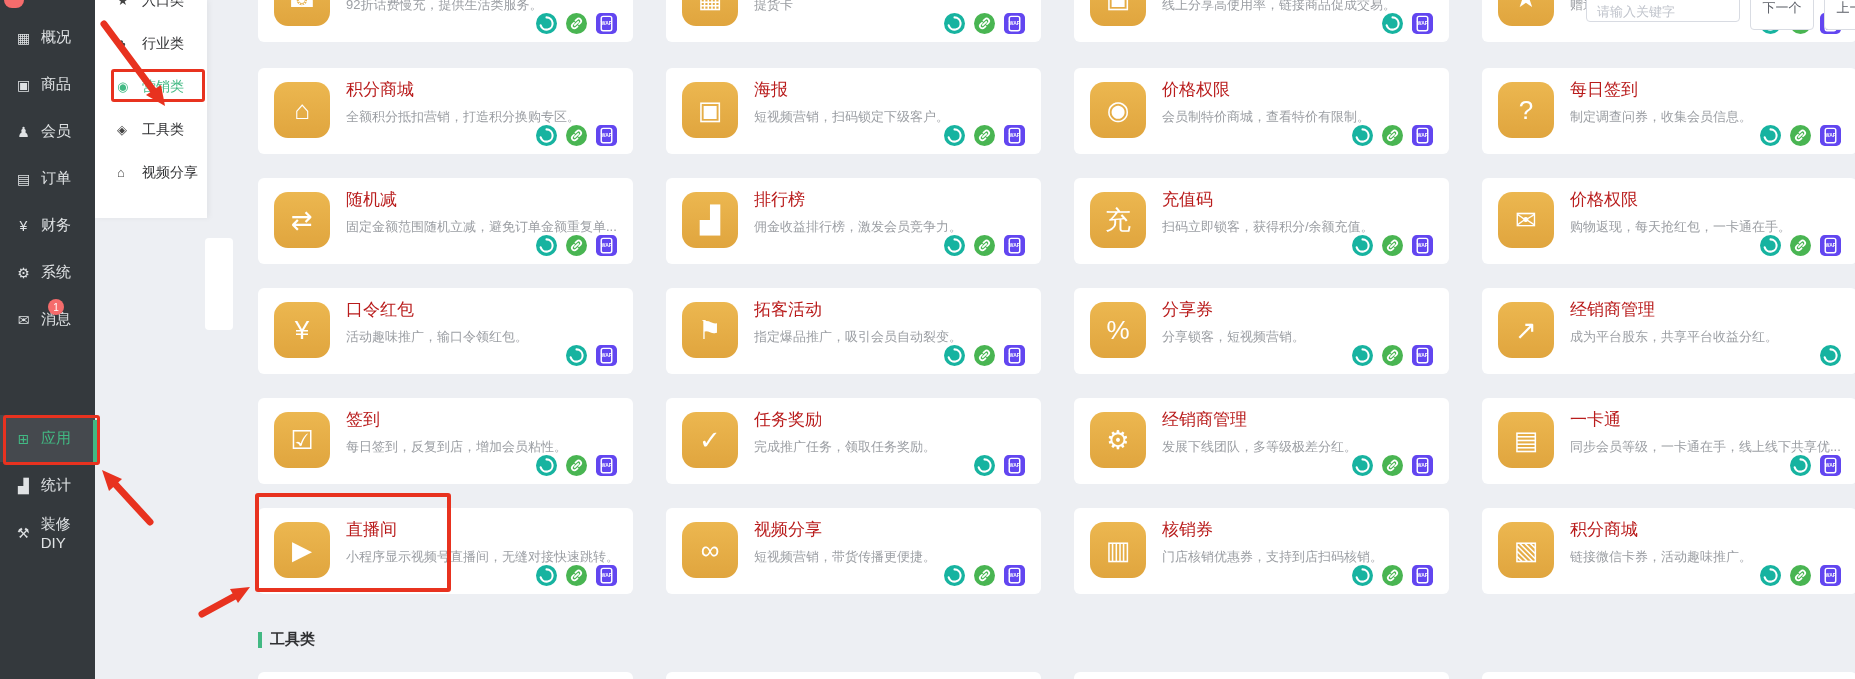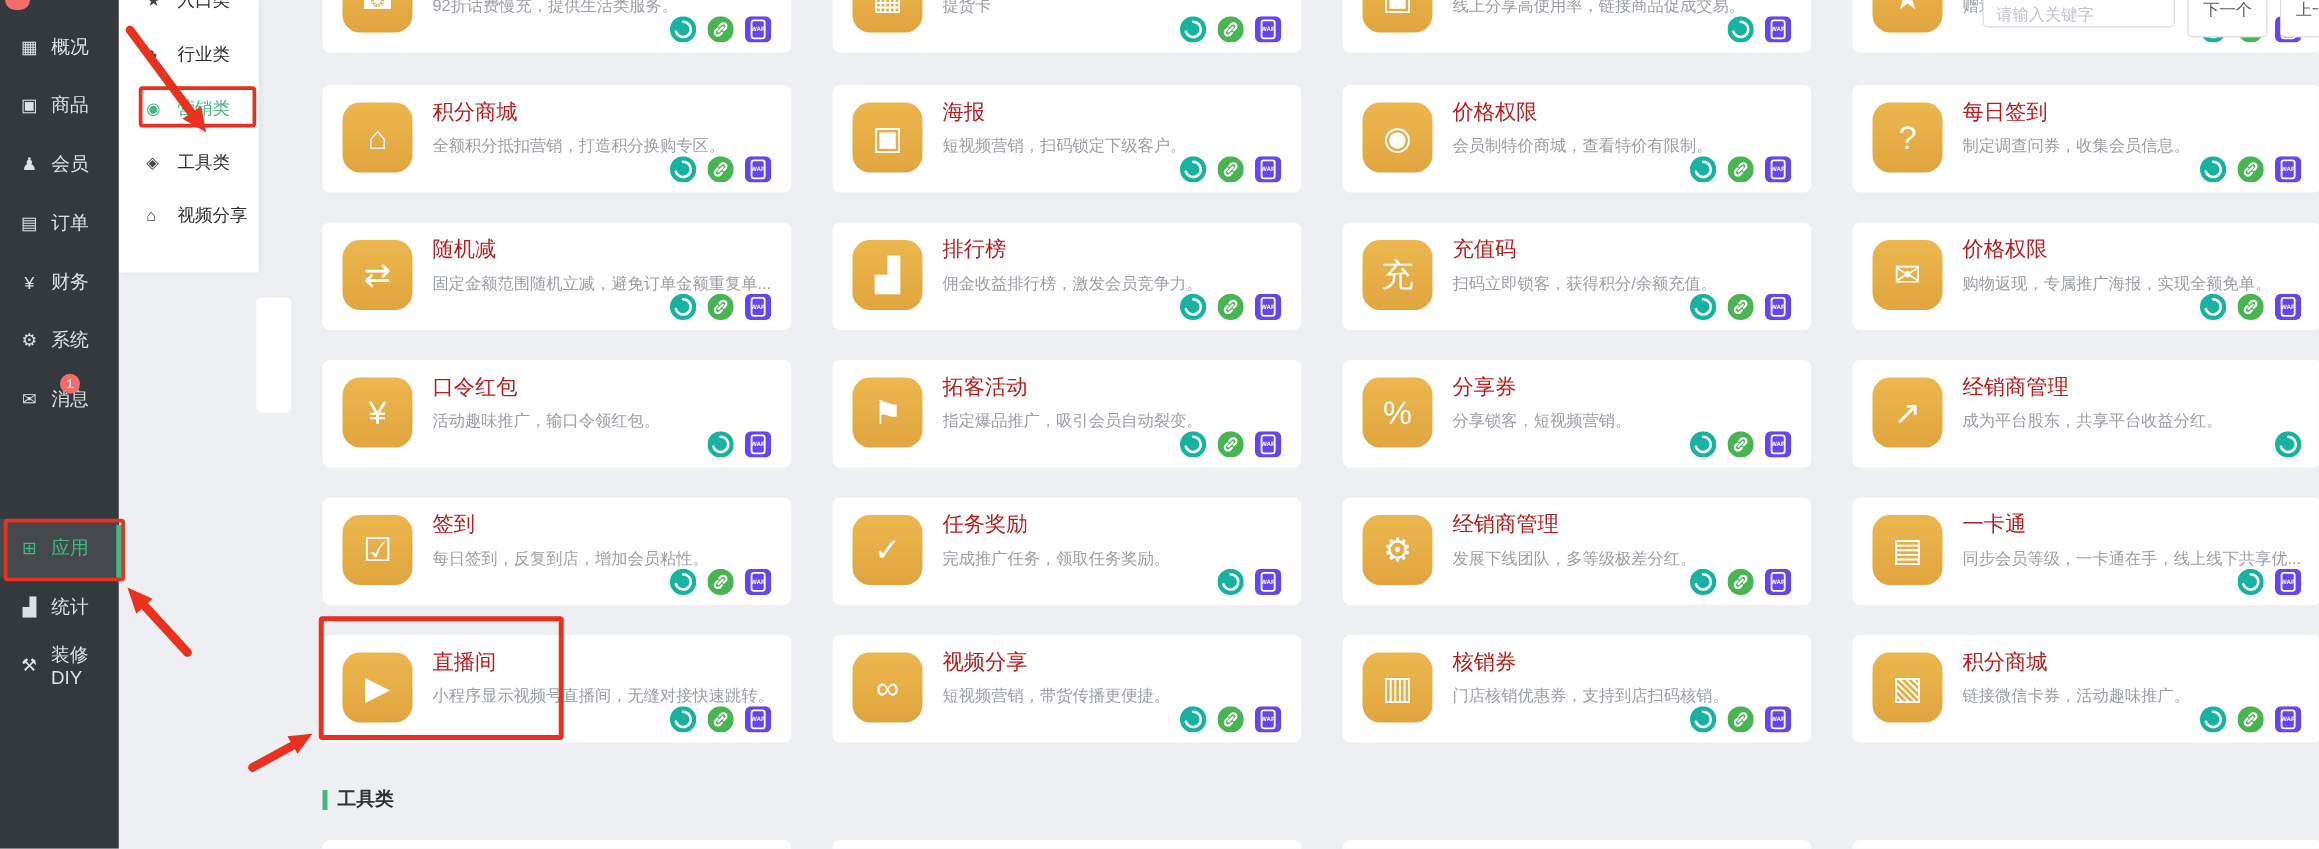--- a/index.html
+++ b/index.html
@@ -486,21 +486,21 @@
             <text x="11" y="12.5" font-size="5.2" font-weight="bold" fill="#fff" text-anchor="middle" font-family="Liberation Sans,sans-serif">WAP</text>
           </svg>
         </span>
       </div>
   </div>
     <div class="card" style="left: 1482px; top: 178px;">
     <div class="app-icon">
         <span class="glyph">✉</span>
       </div>
     <div class="app-title">价格权限</div>
-    <div class="app-desc">购物返现，专属推广海报，实现全额免单。</div>
+    <div class="app-desc">购物返现，每天抢红包，一卡通在手。</div>
     <div class="badges">
         <span>
           <svg viewBox="0 0 22 22">
             <circle cx="11" cy="11" r="11" fill="var(--weapp-teal)"></circle>
             <path d="M11 4.6a6.4 6.4 0 1 1-6.1 8.3" fill="none" stroke="#fff" stroke-width="2.2" stroke-linecap="round"></path>
           </svg>
         </span>
         <span>
           <svg viewBox="0 0 22 22">
             <circle cx="11" cy="11" r="11" fill="var(--link-green)"></circle>

